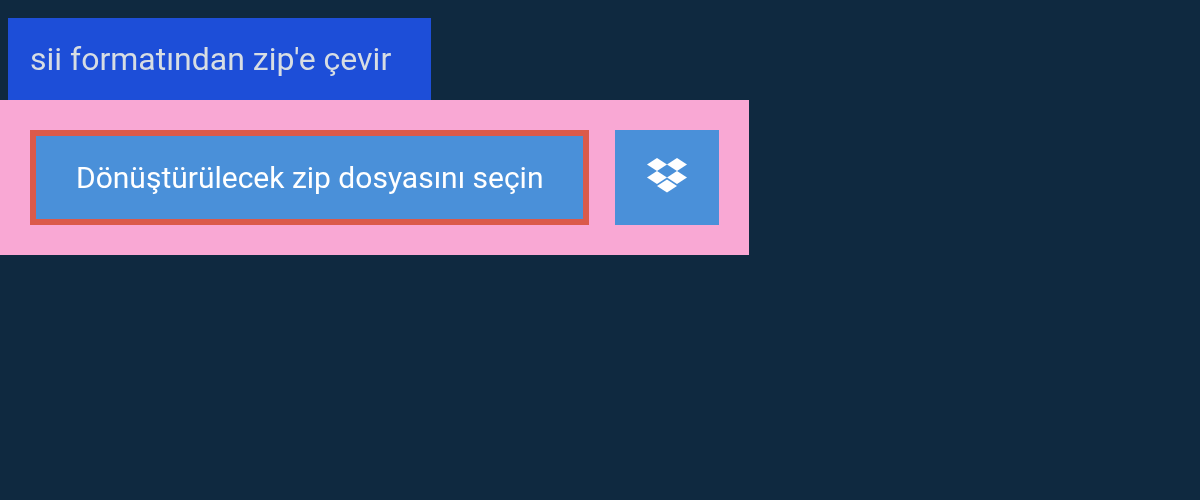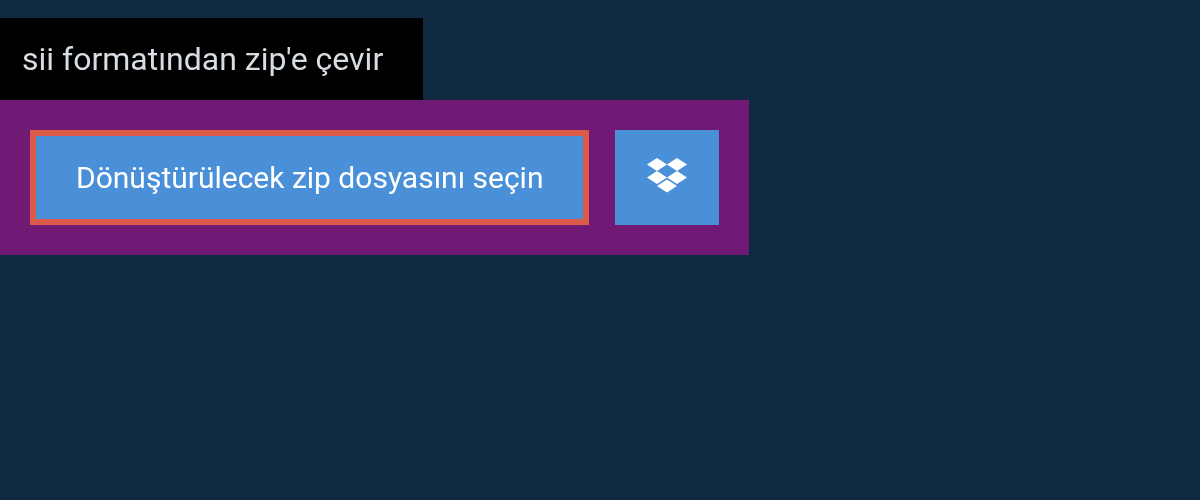--- a/index.html
+++ b/index.html
@@ -8,33 +8,33 @@
       box-sizing: border-box;
     }
     body {
       width: 1200px;
       height: 500px;
       background: #0f2940;
       font-family: -apple-system, BlinkMacSystemFont, "Segoe UI", Roboto, Helvetica, Arial, sans-serif;
       overflow: hidden;
     }
     .tab-header {
-      background: #000000;
+      background: #1d4ed8;
       display: inline-block;
       padding: 22px 40px 22px 22px;
       margin-top: 18px;
-      margin-left: 0;
+      margin-left: 8px;
     }
     .tab-header-text {
       color: #d7dde3;
       font-size: 32px;
       font-weight: 400;
     }
     .panel {
-      background: #701a75;
+      background: #f9a8d4;
       padding: 30px;
       margin-top: 0;
       display: flex;
       align-items: stretch;
       gap: 26px;
       width: fit-content;
     }
     .select-file-button {
       background: #4a90d9;
       border: 6px solid #db5a4a;

